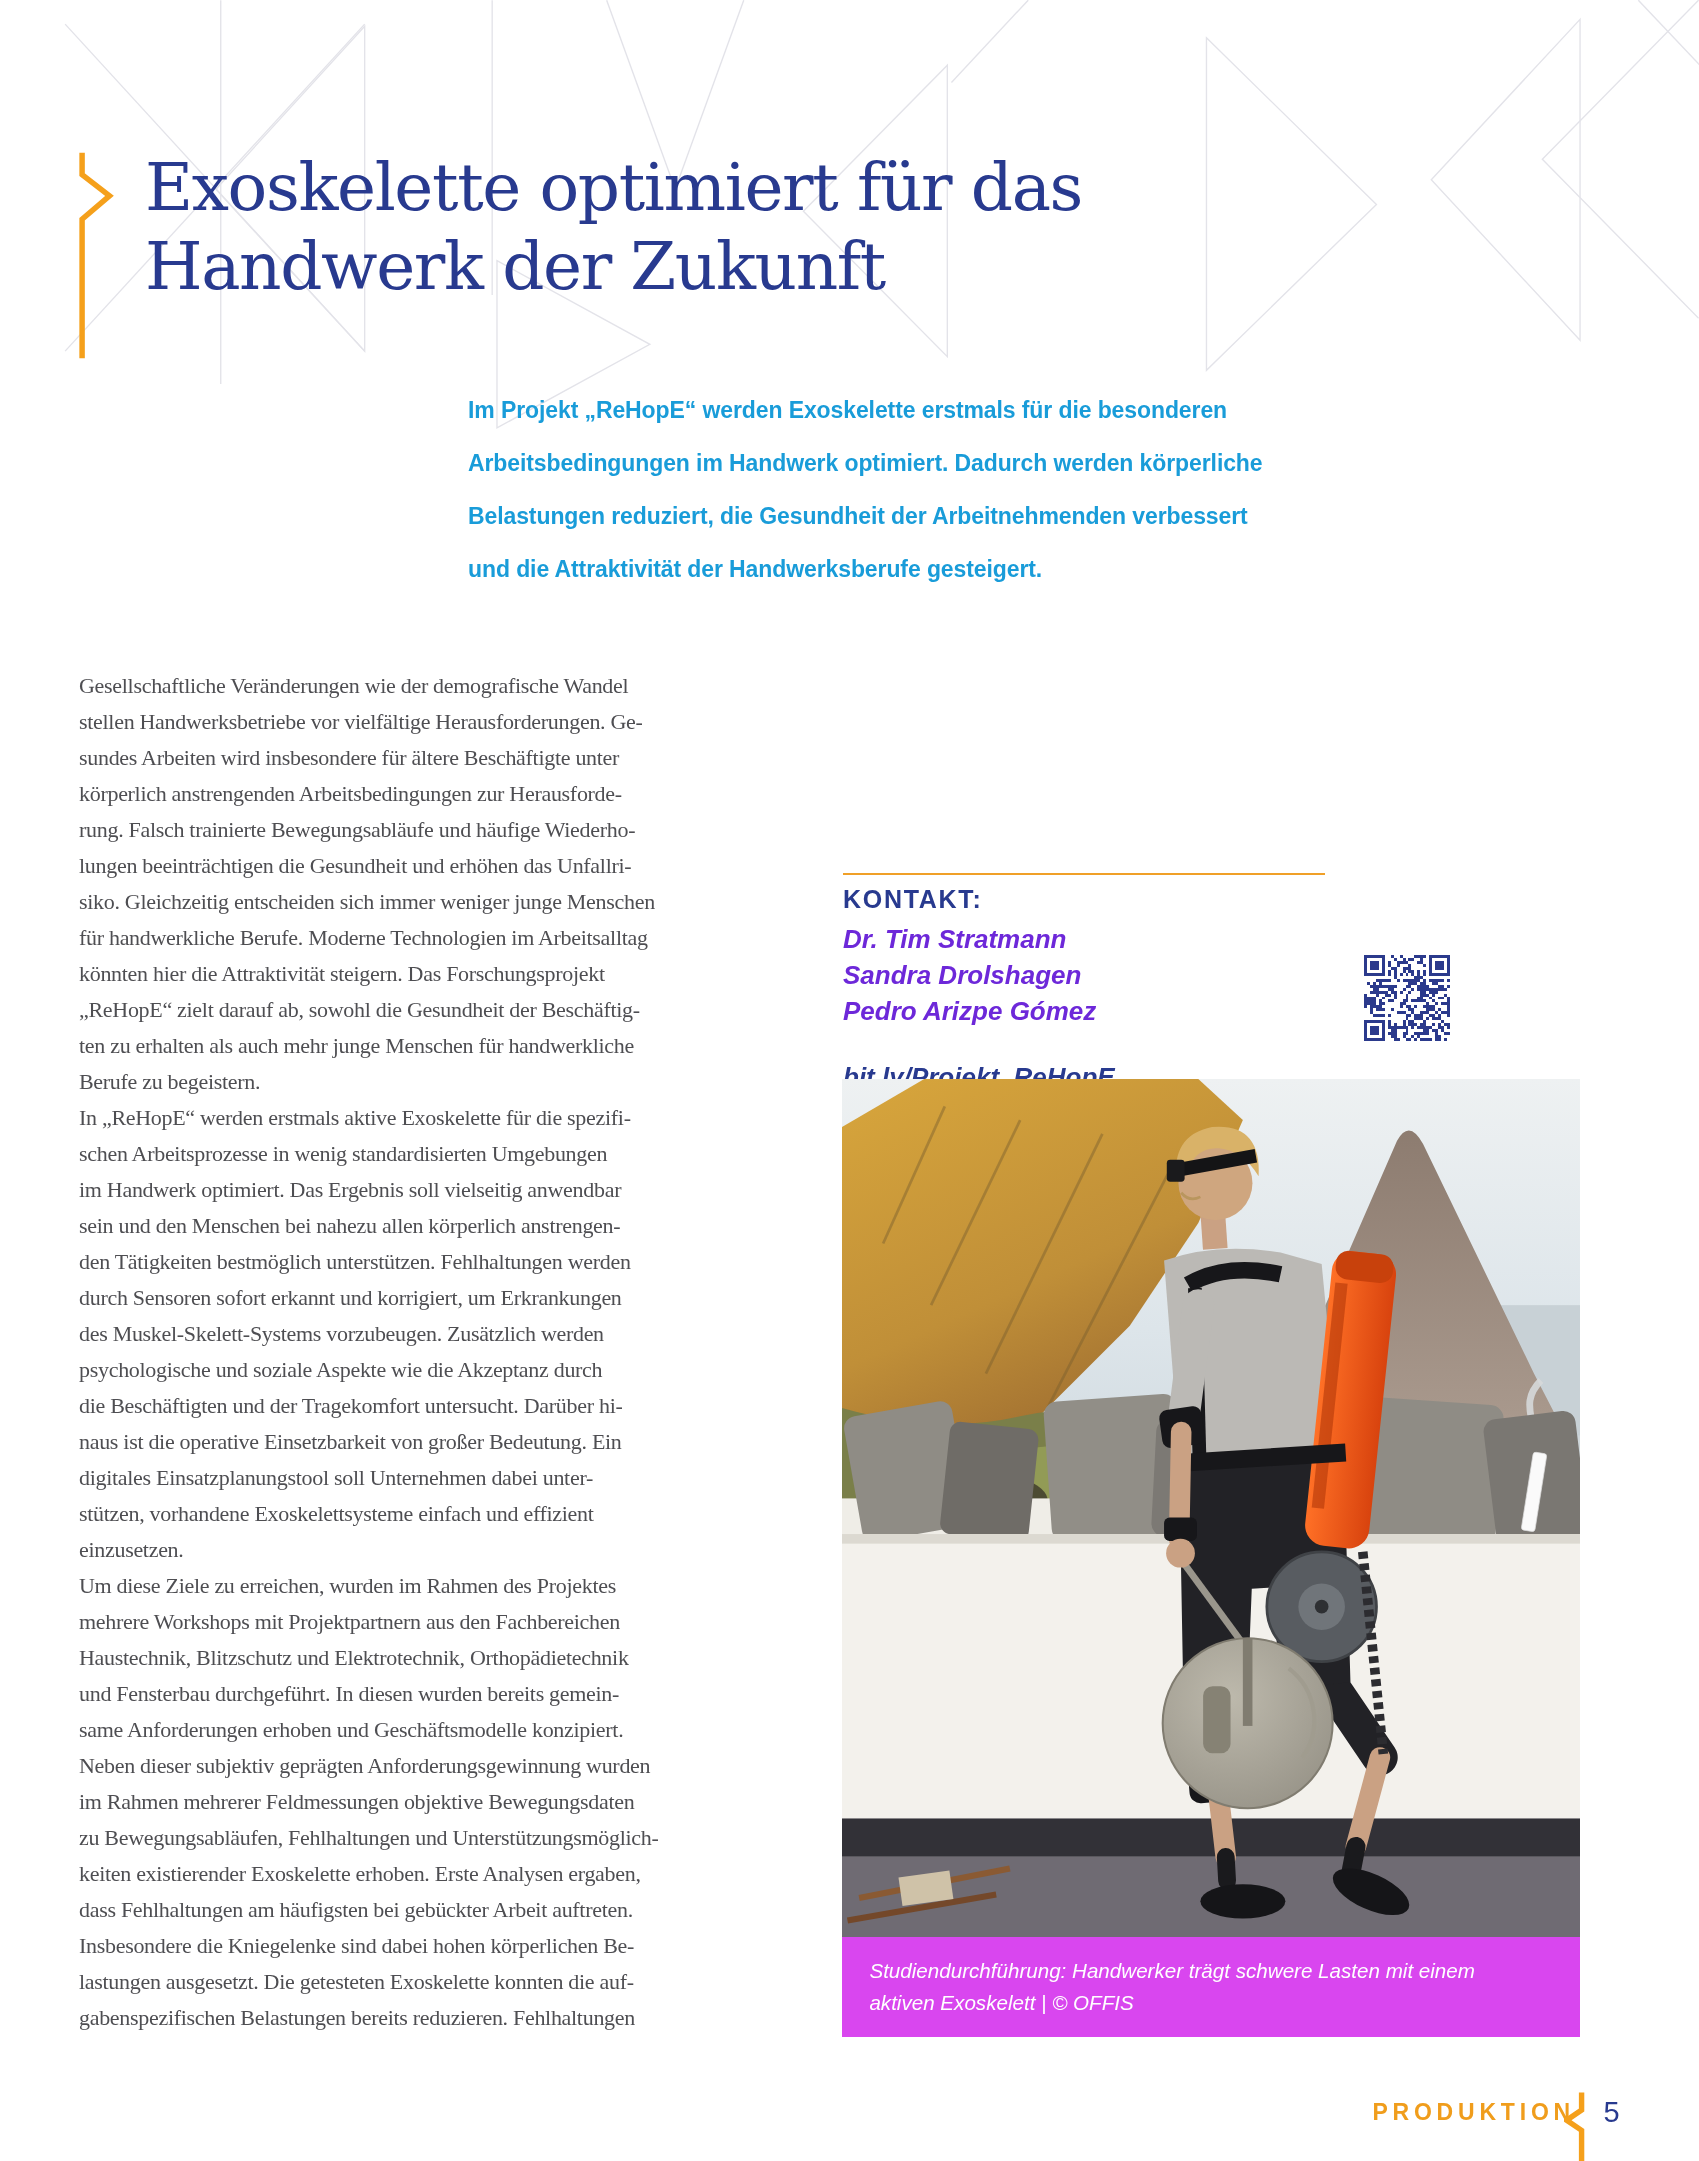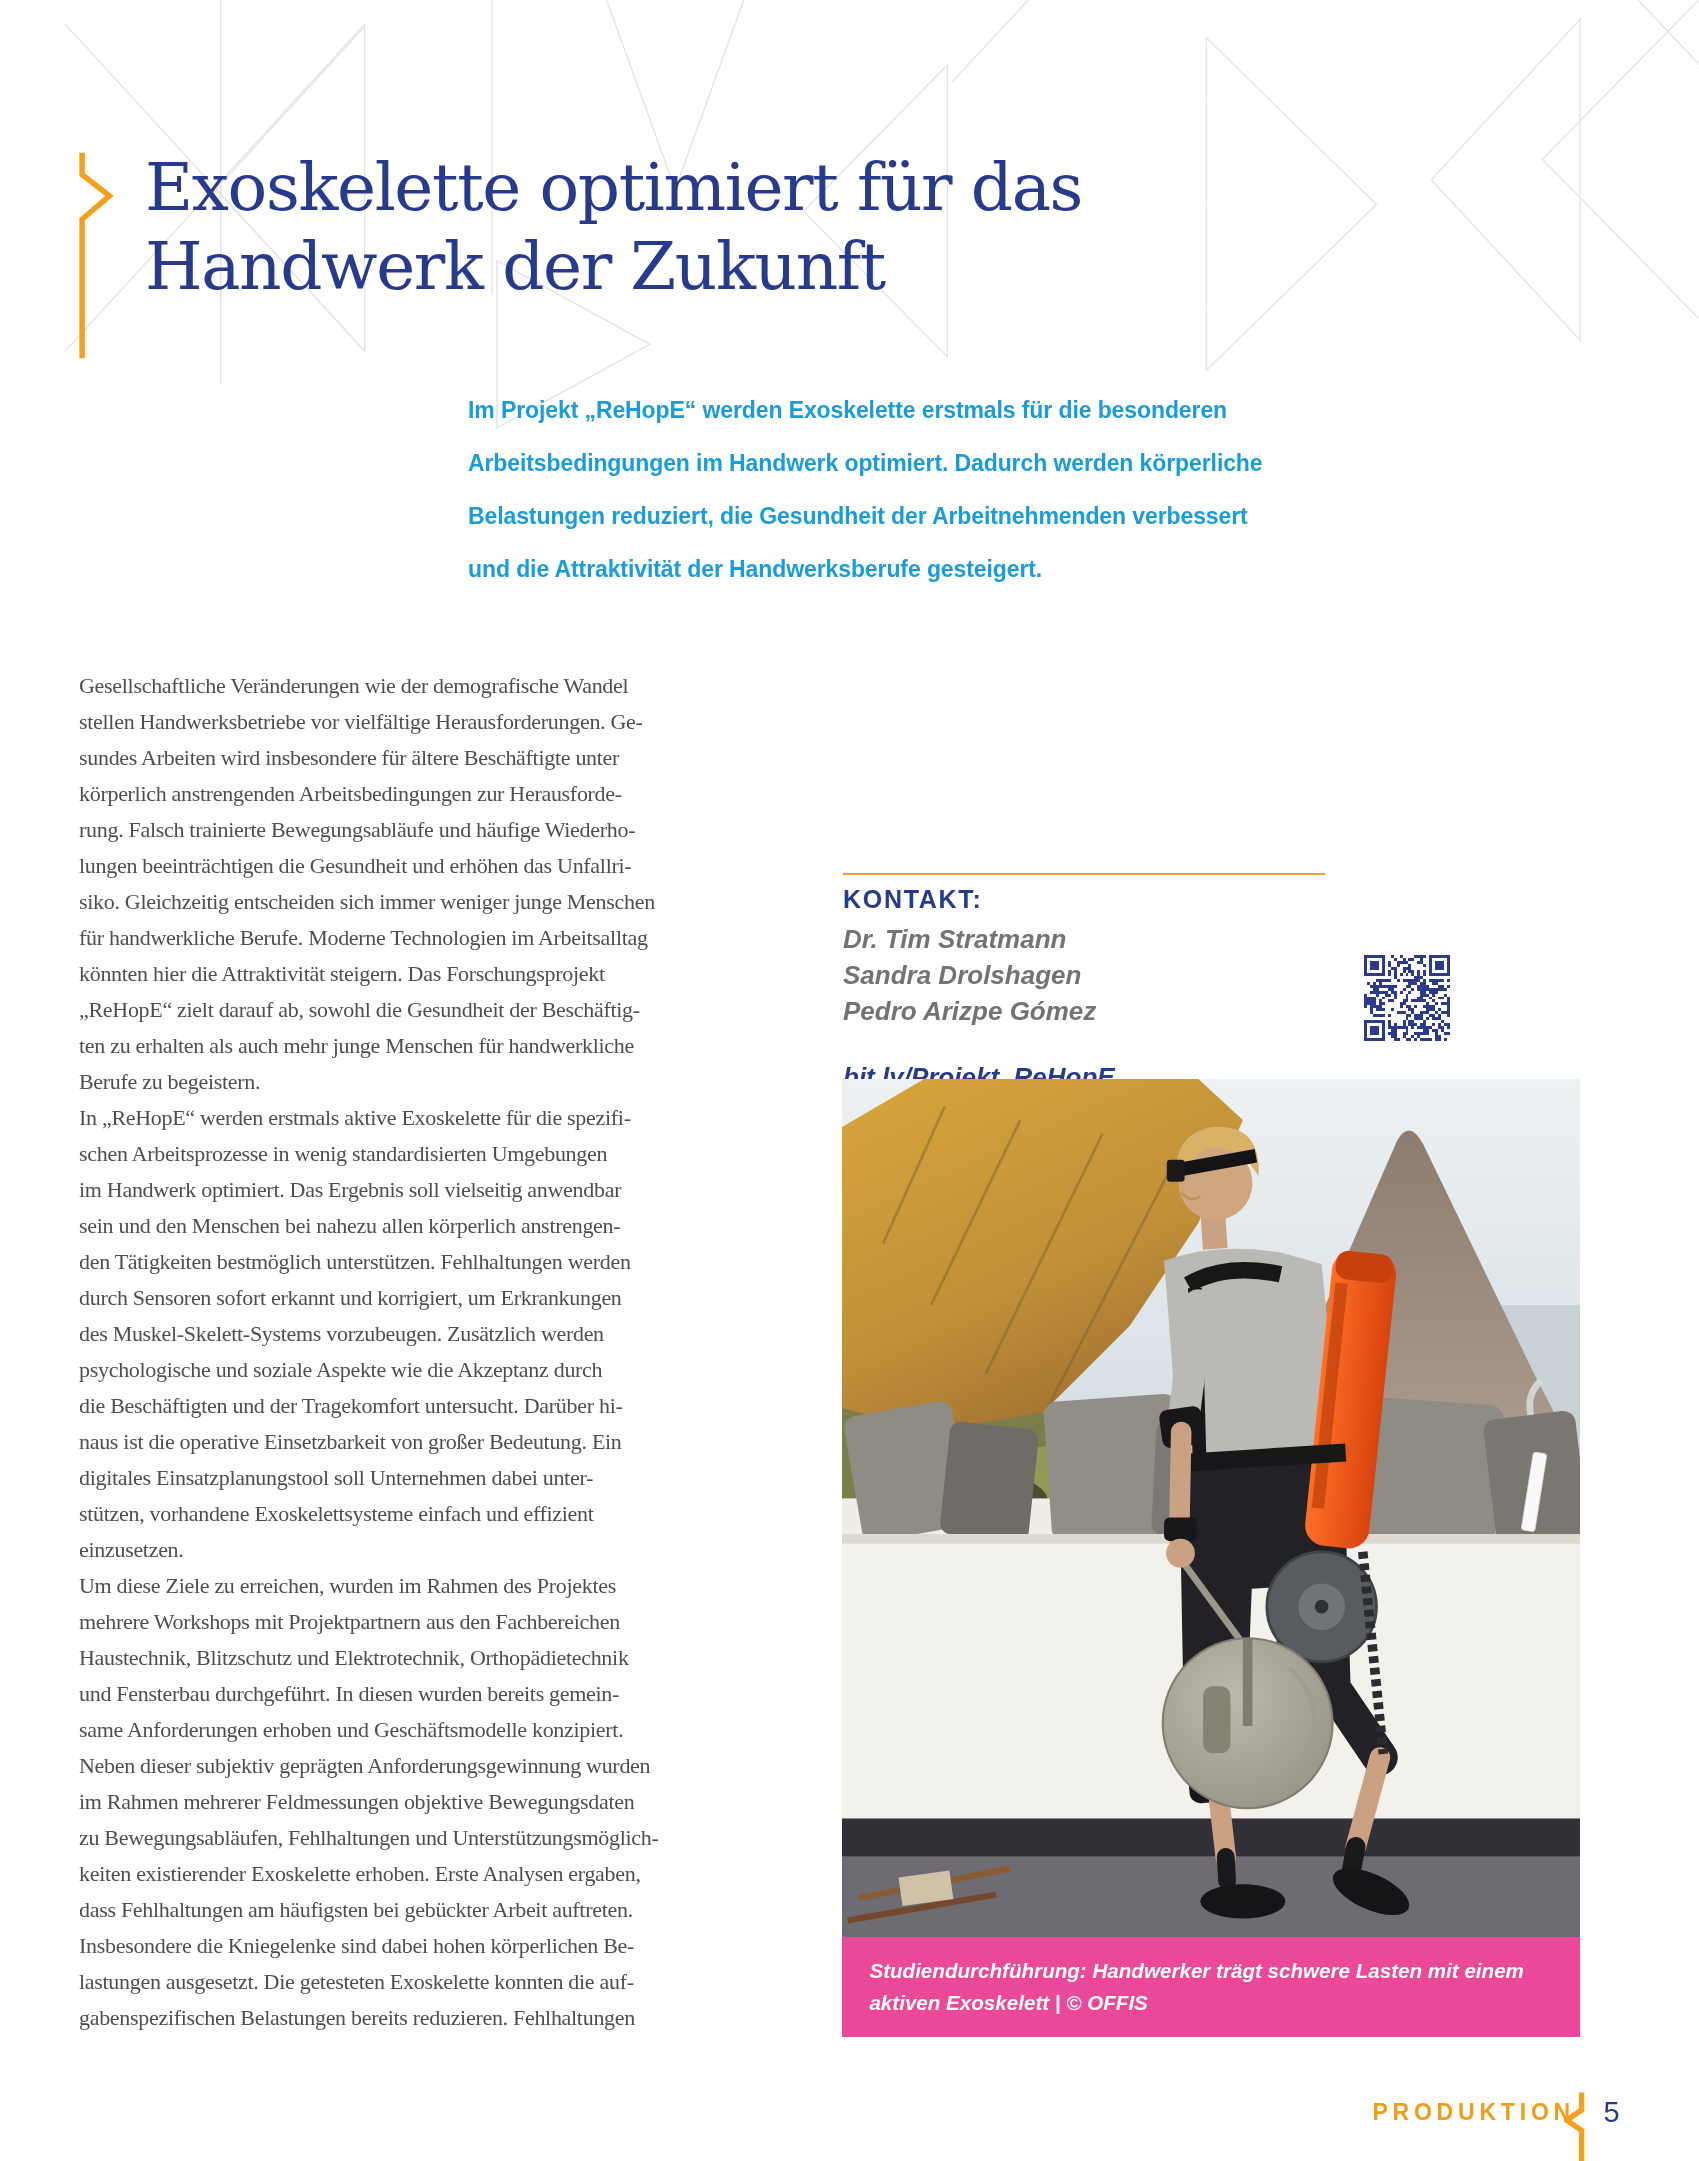--- a/index.html
+++ b/index.html
@@ -24,30 +24,30 @@
   .col-right{left:842px;width:740px;}
   .body-col p{margin:0;white-space:pre-line;}
   .body-col p + p{}
   
   .contact-divider{position:absolute;left:843px;top:873px;width:482px;height:0;
                    border-top:2.1px solid #f0a028;}
   .contact-heading{position:absolute;left:843px;top:885px;margin:0;
                    font-size:25px;font-weight:700;letter-spacing:1.7px;color:#283a8f;}
   .contact-names{position:absolute;left:843px;top:921px;margin:0;
                  font-size:26px;line-height:36px;font-weight:700;font-style:italic;
-                 color:#737373;white-space:pre-line;}
+                 color:#6d28d9;white-space:pre-line;}
   .contact-link{position:absolute;left:843px;top:1030px;
                 font-size:26px;font-weight:700;font-style:italic;color:#283a8f;
                 text-decoration:underline;text-underline-offset:4.8px;margin-top:32px;}
   .qr{position:absolute;left:1364px;top:955px;width:86px;height:86px;}
   
   .photo{position:absolute;left:842px;top:1079px;width:738px;height:858px;overflow:hidden;}
   .caption{position:absolute;left:842px;top:1937px;width:738px;height:100px;
-           box-sizing:border-box;background:#ec4899;color:#ffffff;
-           font-size:20.6px;line-height:32px;font-style:italic;font-weight:700;
+           box-sizing:border-box;background:#d946ef;color:#ffffff;
+           font-size:20.6px;line-height:32px;font-style:italic;font-weight:400;
            padding:18px 27.4px;white-space:pre-line;}
   
   .footer-section{position:absolute;right:152px;top:2099px;
                   font-size:23px;font-weight:700;letter-spacing:4.8px;color:#f09d1c;}
   .footer-mark{position:absolute;left:1564px;top:2092px;}
   .page-number{position:absolute;left:1591px;top:2096px;width:41px;text-align:center;
                font-size:29px;color:#283a8f;}
 </style>
 </head>
 <body>

